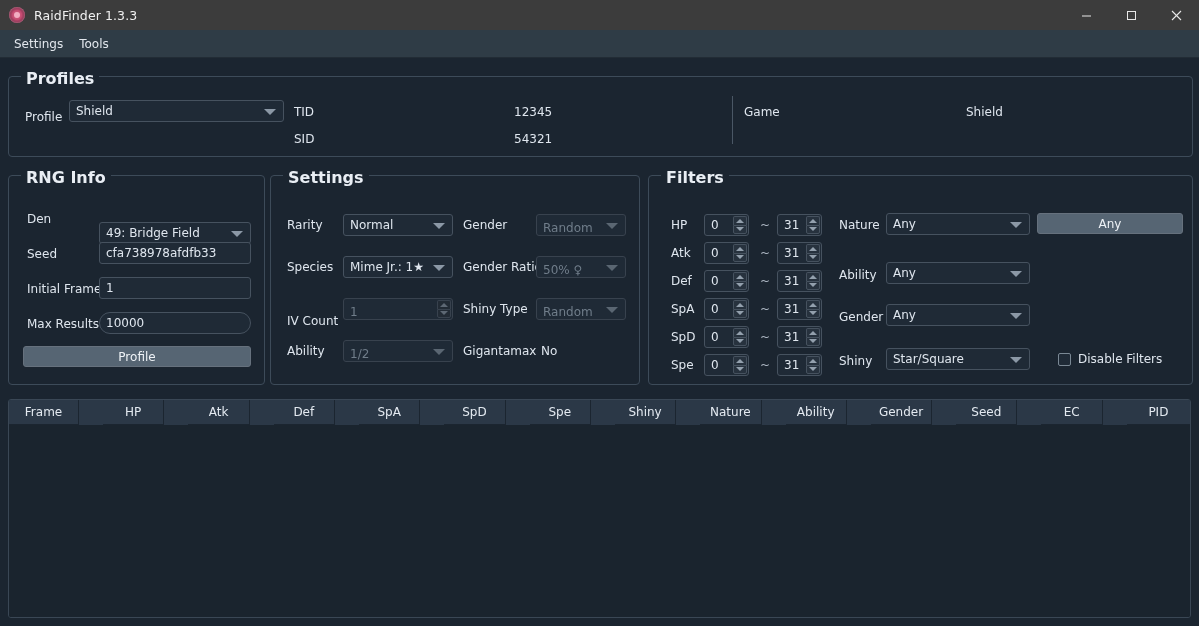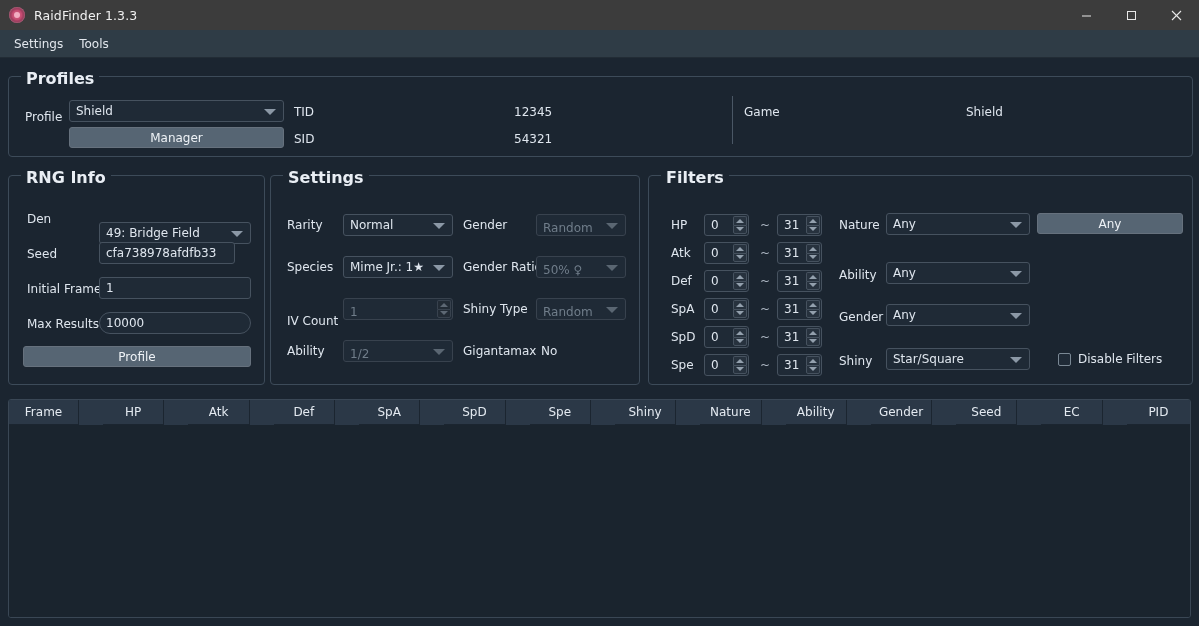--- a/index.html
+++ b/index.html
@@ -288,23 +288,20 @@
 </div>
 
 <div class="groupbox" style="left:8px; top:76px; width:1183px; height:79px;">
   <div class="gb-title">Profiles</div>
 
   <div class="lbl" style="position:absolute; left:16px; top:33px;">Profile</div>
   <div class="combo" style="left:60px; top:23px; width:215px;">
     <span class="cval">Shield</span>
     <span class="arrow"></span>
   </div>
-  <div class="btn" style="left:60px; top:50px; width:215px;">
-    <span>Manager</span>
-  </div>
 
   <div class="lbl" style="position:absolute; left:285px; top:28px;">TID</div>
   <div class="val" style="position:absolute; left:505px; top:28px;">12345</div>
   <div class="lbl" style="position:absolute; left:285px; top:55px;">SID</div>
   <div class="val" style="position:absolute; left:505px; top:55px;">54321</div>
 
   <div class="vsep" style="left:723px; top:19px; height:48px;"></div>
 
   <div class="lbl" style="position:absolute; left:735px; top:28px;">Game</div>
   <div class="val" style="position:absolute; left:957px; top:28px;">Shield</div>
@@ -313,21 +310,21 @@
 <div class="groupbox" style="left:8px; top:175px; width:255px; height:208px;">
   <div class="gb-title">RNG Info</div>
 
   <div class="lbl" style="position:absolute; left:18px; top:36px;">Den</div>
   <div class="combo" style="left:90px; top:46px; width:152px;">
     <span class="cval">49: Bridge Field</span>
     <span class="arrow"></span>
   </div>
 
   <div class="lbl" style="position:absolute; left:18px; top:71px;">Seed</div>
-  <div class="textbox" style="left:90px; top:66px; width:136px;">
+  <div class="textbox" style="left:90px; top:66px; width:152px;">
     <span class="tval">cfa738978afdfb33</span>
   </div>
 
   <div class="lbl" style="position:absolute; left:18px; top:106px;">Initial Frame</div>
   <div class="textbox" style="left:90px; top:101px; width:152px;">
     <span class="tval">1</span>
   </div>
 
   <div class="lbl" style="position:absolute; left:18px; top:141px;">Max Results</div>
   <div class="textbox" style="left:90px; top:136px; width:152px;border-radius:11px;">

